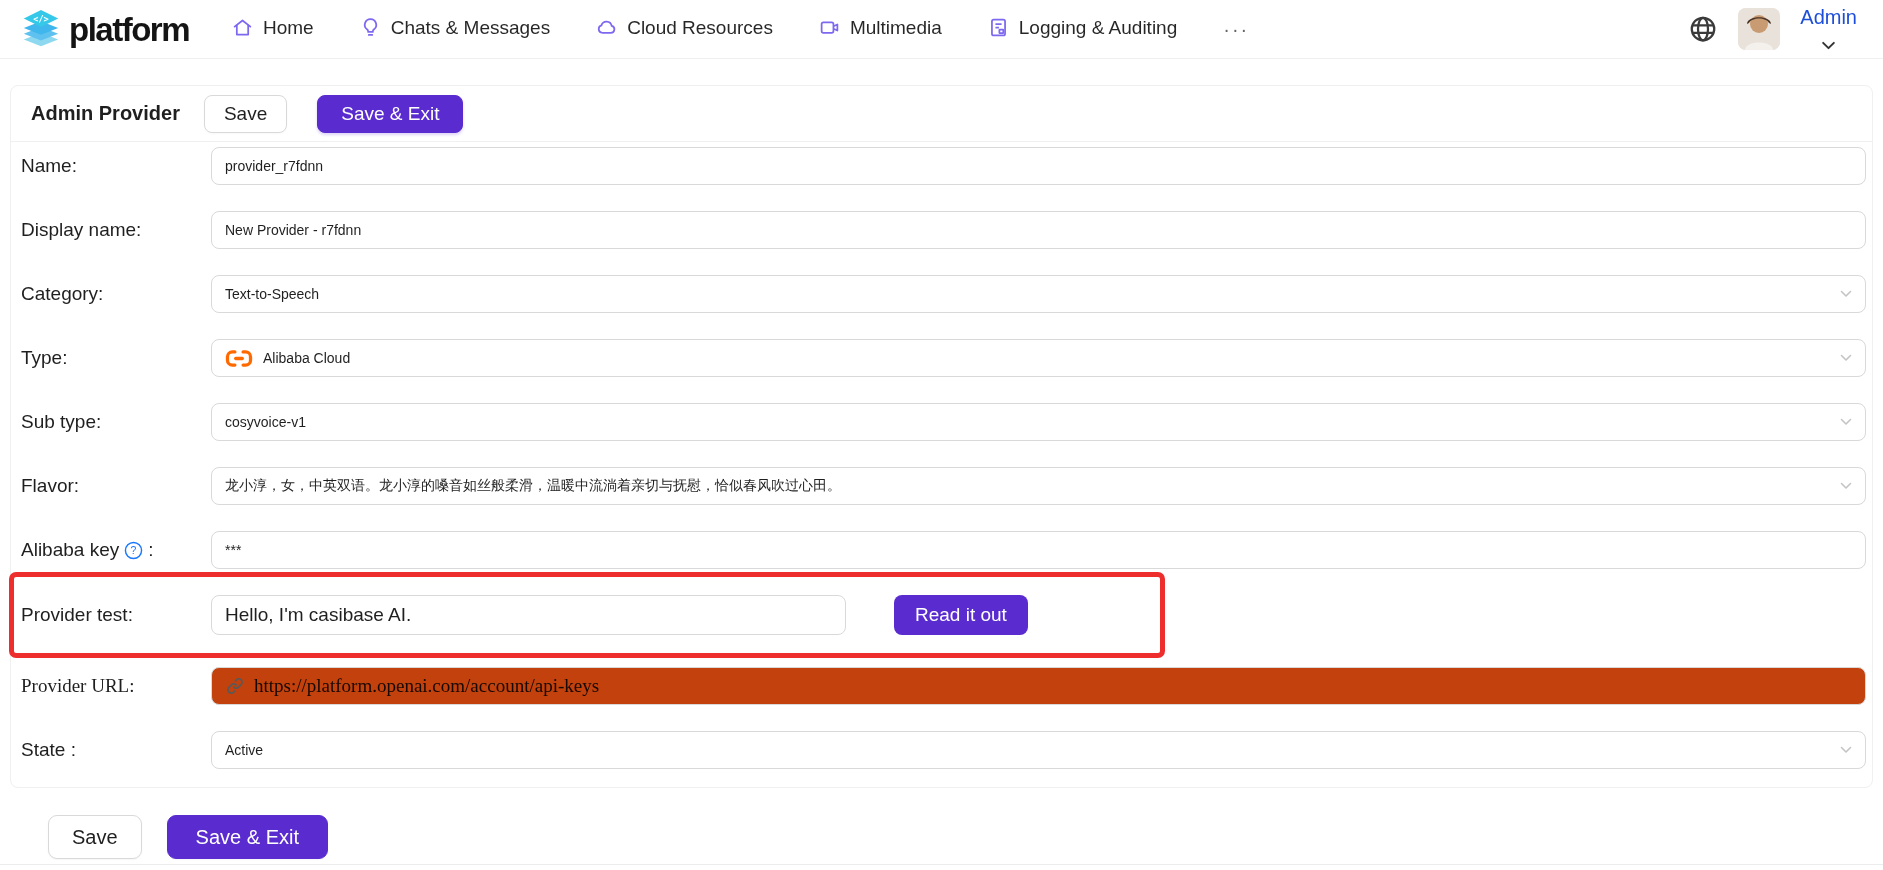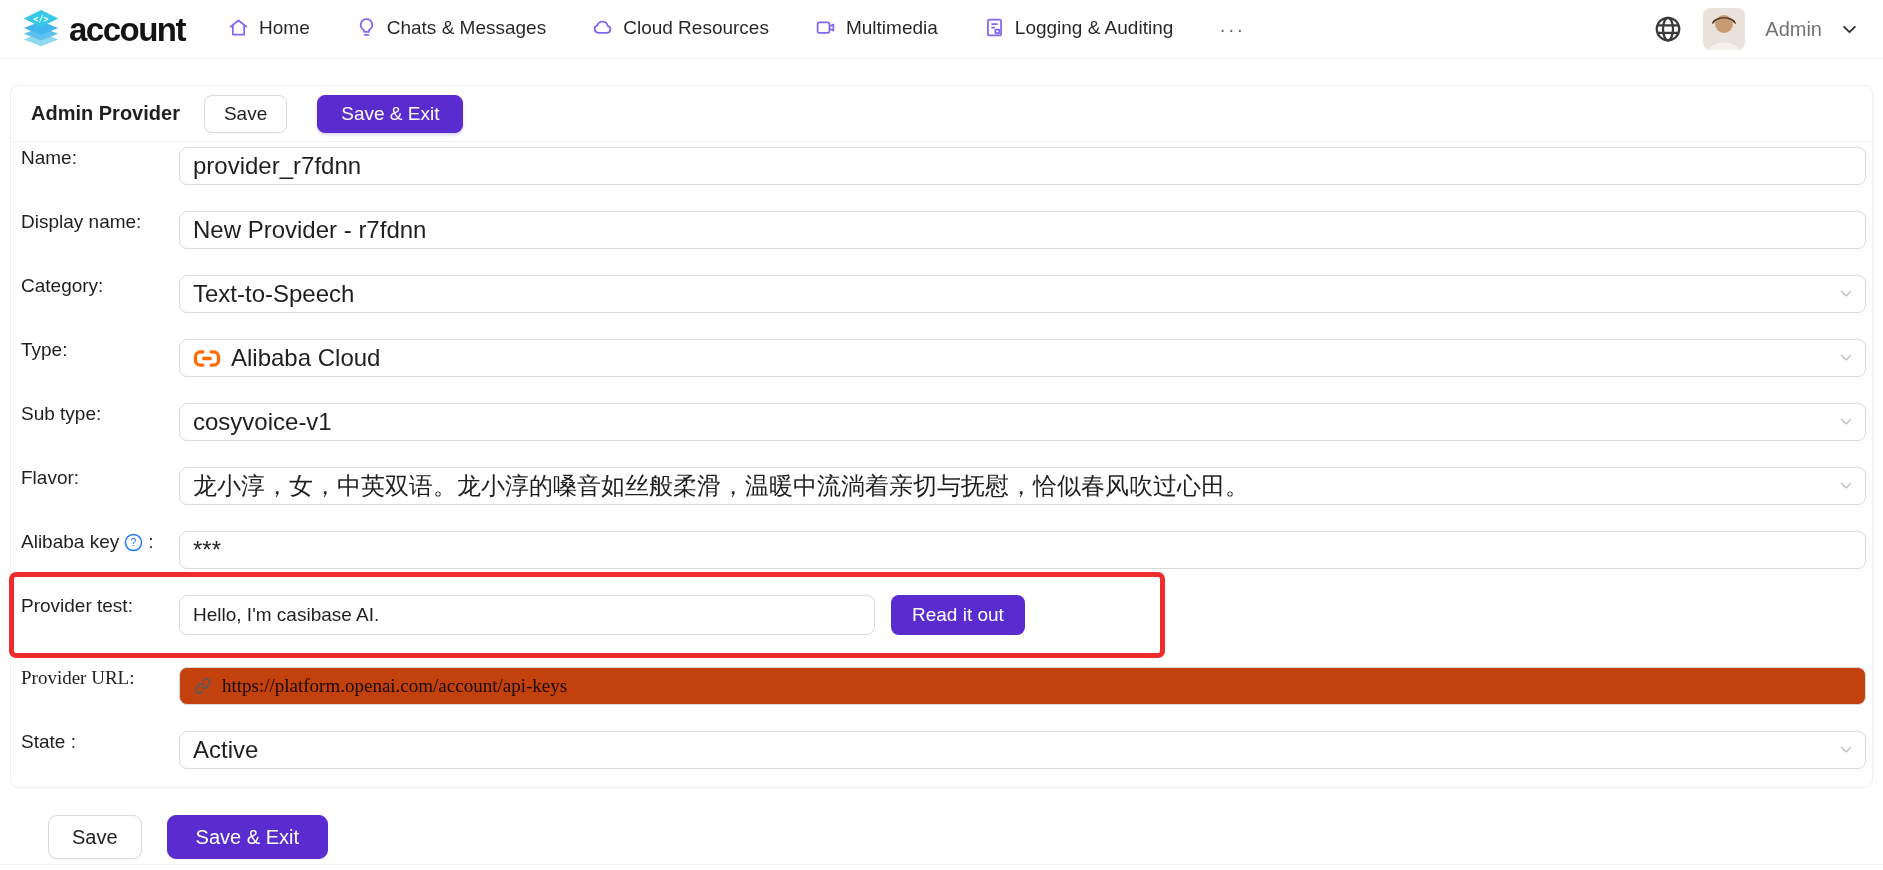--- a/index.html
+++ b/index.html
@@ -18,72 +18,72 @@
   .logo-text { font-size:33px; font-weight:700; color:#141414; letter-spacing:-1.5px; position:relative; line-height:1; }
   .nav-items { display:flex; align-items:stretch; }
   .nav-item { display:flex; align-items:center; gap:10px; padding:0 23px; font-size:19px; color:rgba(0,0,0,.85); cursor:pointer; border-bottom:3px solid transparent; white-space:nowrap; }
   .nav-item.active { border-bottom-color:var(--primary); }
   .nav-item svg { width:21px; height:21px; color:var(--nav-icon); flex-shrink:0; }
   .nav-more { display:flex; align-items:center; padding:0 23px; font-size:20px; color:rgba(0,0,0,.6); cursor:pointer; letter-spacing:2px; }
   .nav-right { margin-left:auto; display:flex; align-items:center; gap:20px; }
   .globe-btn { display:flex; align-items:center; cursor:pointer; color:#3a3a3a; }
   .globe-btn svg { width:30px; height:30px; }
   .avatar { width:42px; height:42px; border-radius:8px; overflow:hidden; cursor:pointer; background:#ece5de; flex-shrink:0; }
-  .user-menu { display:flex; align-items:center; gap:20px; font-size:20px; color:#737373; cursor:pointer; }
+  .user-menu { display:flex; align-items:center; gap:9px; font-size:20px; color:#1d4ed8; cursor:pointer;flex-direction:column; }
   .user-menu svg { width:15px; height:15px; color:#333; }
 
   
   .card { margin:26px 10px 0 10px; border:1px solid #f0f0f0; border-radius:8px; background:#fff; }
   .card-head { height:56px; display:flex; align-items:center; padding:0 20px; border-bottom:1px solid #f0f0f0; }
   .card-title { font-size:20px; font-weight:700; color:#1f1f1f; }
   .btn { height:38px; border-radius:8px; border:1px solid #d9d9d9; background:#fff; font-size:19px; padding:0 19px; cursor:pointer; color:rgba(0,0,0,.88); font-family:inherit; box-shadow:0 1px 2px rgba(0,0,0,.03); }
   .btn-primary { background:var(--primary); border-color:var(--primary); color:#fff; box-shadow:0 2px 3px rgba(90,44,208,.2); }
   .card-head .btn { margin-left:24px; }
   .card-head .btn + .btn { margin-left:30px; padding:0 23px; }
 
   .card-body { padding:0 6px 18px 10px; }
-  .form-row { display:flex; align-items:flex-start; margin-top:26px; }
+  .form-row { display:flex; align-items:center; margin-top:26px;gap:32px; }
   .form-row.first { margin-top:5px; }
   .label { width:158px; font-size:19px; color:rgba(0,0,0,.88); flex-shrink:0; display:flex; align-items:center; gap:5px; }
   .control { flex:1; position:relative; min-width:0; }
-  .input, .select { width:100%; height:38px; border:1px solid #d9d9d9; border-radius:8px; background:#fff; font-size:24px; font-family:inherit; color:rgba(0,0,0,.88); padding:8px 13px; outline:none; }
+  .input, .select { width:100%; height:38px; border:1px solid #d9d9d9; border-radius:8px; background:#fff; font-size:14px; font-family:inherit; color:rgba(0,0,0,.88); padding:8px 13px; outline:none; }
   .select { display:flex; align-items:center; gap:10px; padding-right:40px; white-space:nowrap; overflow:hidden; cursor:pointer; }
   .chevron { position:absolute; right:13px; top:50%; transform:translateY(-50%); width:14px; height:14px; color:#c4c4c4; pointer-events:none; }
   .help-icon { display:inline-flex; width:19px; height:19px; cursor:pointer; }
   .affix-input { display:flex; align-items:center; gap:9px; width:100%; height:38px; border:1px solid #d9d9d9; border-radius:8px; padding:0 13px; background:#c2410c; }
   .affix-input svg { width:20px; height:20px; color:#595959; flex-shrink:0; }
   .affix-input input { border:none; outline:none; flex:1; font-size:19px; font-family:inherit; color:rgba(0,0,0,.88); background:transparent; }
   .ali-icon { width:28px; height:19px; flex-shrink:0; }
 
   
   .form-row.test-row { position:relative; margin-bottom:32px; }
   .form-row.test-row + .form-row { margin-top:0;font-family:Liberation Serif, serif; }
   .red-box { position:absolute; left:-12px; top:-23px; width:1156px; height:86px; border:5px solid var(--red); border-radius:7px; pointer-events:none; z-index:2; }
-  .test-input { width:696px; height:40px; border:1px solid #d9d9d9; border-radius:8px; font-size:19px; font-family:inherit; color:rgba(0,0,0,.88); padding:0 13px; outline:none; }
+  .test-input { width:635px; height:40px; border:1px solid #d9d9d9; border-radius:8px; font-size:19px; font-family:inherit; color:rgba(0,0,0,.88); padding:0 13px; outline:none; }
   .btn-read { height:40px; margin-left:16px; border:none; border-radius:8px; background:var(--primary); color:#fff; font-size:19px; font-family:inherit; padding:0 21px; cursor:pointer; }
 
   
   .bottom-actions { margin:27px 0 0 48px; display:flex; gap:25px; }
   .btn-lg { height:44px; border-radius:9px; border:1px solid #d9d9d9; background:#fff; font-size:20px; font-family:inherit; color:rgba(0,0,0,.88); padding:0 23px; cursor:pointer; box-shadow:0 1px 2px rgba(0,0,0,.04); }
   .btn-lg.primary { background:var(--primary); border-color:var(--primary); color:#fff; padding:0 28px; }
   .page-footer-line { margin-top:5px; border-top:1px solid #ececec; height:0; }
 </style>
 </head>
 <body style="--primary: #5A2CD0; --nav-icon: #7D68F0; --red: #EE2D2D; --orange: #FF6A00;">
 
 <div class="topnav">
   <div class="logo">
     <svg width="42" height="42" viewBox="0 0 44 44">
       <polygon points="22,26 40,33 22,40 4,33" fill="#8fd9f0"></polygon>
       <polygon points="22,20 40,27 22,34 4,27" fill="#5ec1ef"></polygon>
       <polygon points="22,14 40,21 22,28 4,21" fill="#3fb6ec"></polygon>
       <polygon points="22,2 40,11 22,20 4,11" fill="#35c8e8"></polygon>
       <text x="22" y="14.5" text-anchor="middle" font-size="9" font-weight="bold" fill="#fff" font-family="DejaVu Sans Mono, monospace">&lt;/&gt;</text>
     </svg>
-    <span class="logo-text">account</span>
+    <span class="logo-text">platform</span>
 
   </div>
 
   <div class="nav-items">
     <div class="nav-item">
       <svg viewBox="0 0 24 24" fill="none" stroke="currentColor" stroke-width="2" stroke-linecap="round" stroke-linejoin="round">
           <path d="M3 11 12 4l9 7"></path>
           <path d="M5.5 9.5V20h13V9.5"></path>
         </svg>
       <span>Home</span>

